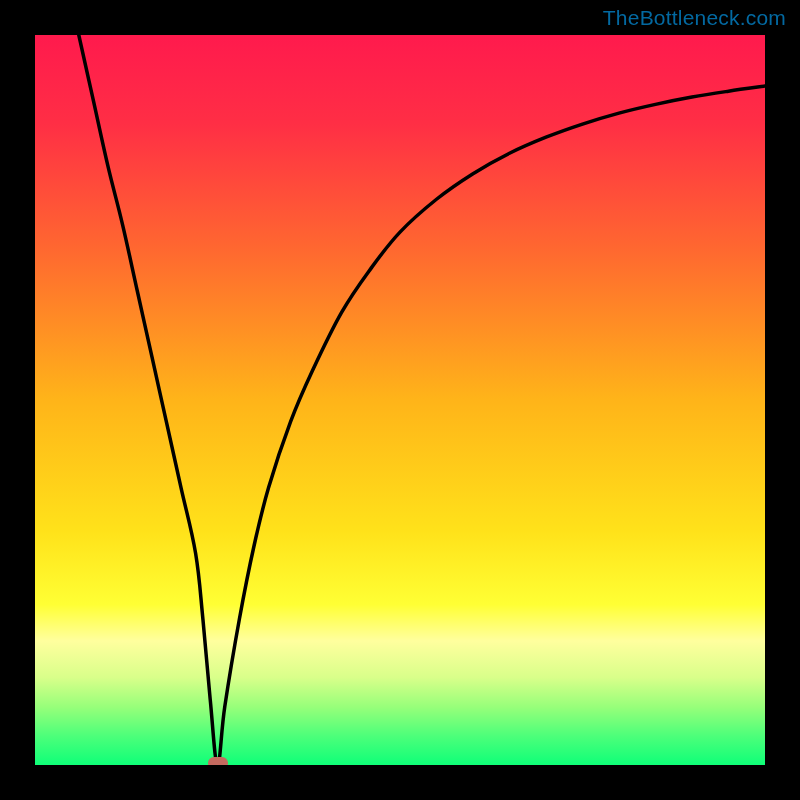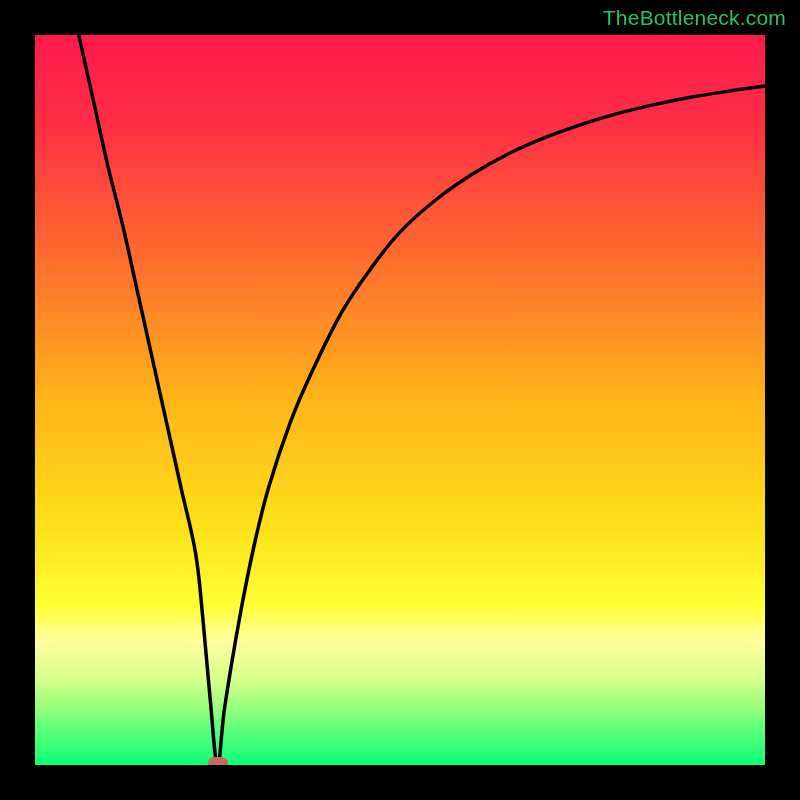--- a/index.html
+++ b/index.html
@@ -40,21 +40,21 @@
     width: 20px;
     height: 12px;
     background: #c46a5f;
     border-radius: 6px;
     transform: translate(-50%, -50%);
   }
   .watermark {
     position: absolute;
     top: 6px;
     right: 14px;
-    color: #22c55e;
+    color: #0369a1;
     font-size: 21px;
     font-weight: 400;
     letter-spacing: 0.2px;
   }
 </style>
 </head>
 <body>
 
 <div class="frame">
 

